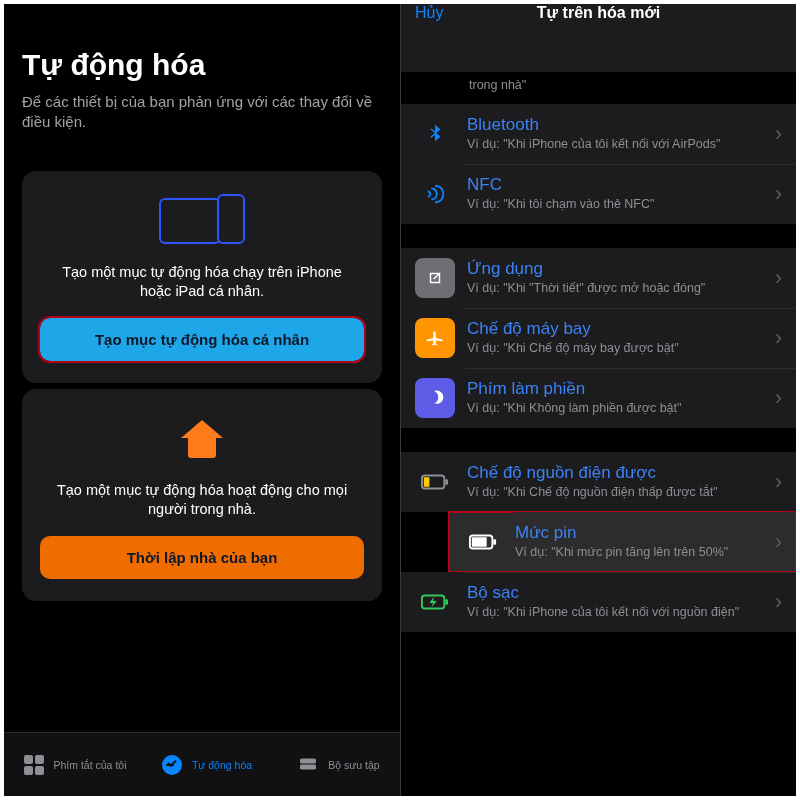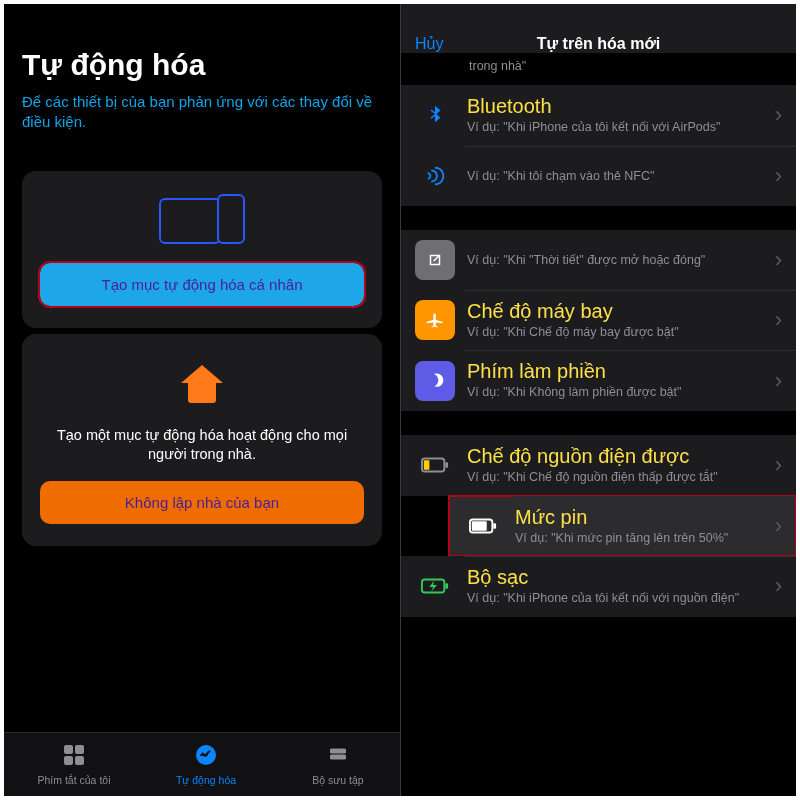--- a/index.html
+++ b/index.html
@@ -5,69 +5,69 @@
   * { box-sizing: border-box; margin: 0; padding: 0; }
   html, body { width: 800px; height: 800px; overflow: hidden; font-family: -apple-system, "Helvetica Neue", Arial, sans-serif; background: #7a7a7a; }
   .stage { width: 800px; height: 800px; position: relative; background: #fff; }
   .inner { position: absolute; left: 4px; top: 4px; width: 792px; height: 792px; display: flex; background: #000; }
   .phone { flex: 1 1 50%; height: 100%; background: #000; position: relative; display: flex; flex-direction: column; overflow: hidden; }
   .phone + .phone { border-left: 1px solid #3a3a3c; }
 
   
   .left-content { padding: 22px 18px 0 18px; color: #fff; flex: 1 1 auto; overflow: hidden; }
   .hdr-title { font-size: 30px; font-weight: 700; margin-top: 22px; }
-  .hdr-sub { font-size: 15px; color: #0ea5e9; margin-top: 10px; line-height: 1.35; }
+  .hdr-sub { font-size: 15px; color: #a3a3a3; margin-top: 10px; line-height: 1.35; }
 
   .card { background: #1c1c1e; border-radius: 14px; padding: 22px 18px; margin-top: 38px; text-align: center; }
   .card + .card { margin-top: 6px; }
   .card .illus { display: flex; justify-content: center; align-items: center; height: 56px; margin-bottom: 14px; }
   .card-desc { font-size: 14.5px; color: #fff; line-height: 1.35; margin-bottom: 16px; padding: 0 6px; }
 
-  .btn { display: block; width: 100%; border: none; border-radius: 10px; padding: 13px 0; font-size: 15px; font-weight: 400; color: #4c1d95; cursor: pointer; }
+  .btn { display: block; width: 100%; border: none; border-radius: 10px; padding: 13px 0; font-size: 15px; font-weight: 700; color: #0f172a; cursor: pointer; }
   .btn-blue { background: #1ea7e8; outline: 2px solid #b40019; outline-offset: 0; }
   .btn-orange { background: #ef6c00; }
 
   
   .devices { position: relative; width: 86px; height: 54px; }
   .ipad { position: absolute; left: 0; top: 4px; width: 62px; height: 46px; border: 2.5px solid #2b55ff; border-radius: 6px; }
   .iphone { position: absolute; right: 0; top: 0; width: 28px; height: 50px; border: 2.5px solid #2b55ff; border-radius: 6px; background: #1c1c1e; }
   
   .house { width: 42px; height: 38px; position: relative; }
   .house .roof { position: absolute; top: 0; left: 0; width: 0; height: 0; border-left: 21px solid transparent; border-right: 21px solid transparent; border-bottom: 18px solid #ff7a1a; }
   .house .body { position: absolute; bottom: 0; left: 7px; width: 28px; height: 22px; background: #ff7a1a; border-radius: 0 0 3px 3px; }
 
   
   .tabbar { height: 64px; background: #111113; border-top: 1px solid #2a2a2c; display: flex; }
-  .tab { flex: 1; display: flex; flex-direction: column; align-items: center; justify-content: center; gap: 8px; color: #8e8e93; font-size: 10.5px; cursor: pointer; margin-left: 8px; }
+  .tab { flex: 1; display: flex; align-items: center; justify-content: center; gap: 8px; color: #8e8e93; font-size: 10.5px; cursor: pointer; margin-left: 8px; }
   .tab.active { color: #0a84ff; }
   .tab .ticon { width: 24px; height: 22px; display: flex; align-items: center; justify-content: center; }
   .grid4 { display: grid; grid-template-columns: 9px 9px; grid-template-rows: 9px 9px; gap: 2px; }
   .grid4 span { background: #8e8e93; border-radius: 2px; }
   .clock { width: 20px; height: 20px; border-radius: 50%; background: #0a84ff; position: relative; }
   .clock::after { content: ""; position: absolute; left: 4px; top: 9px; width: 8px; height: 2px; background: #111113; border-radius: 1px; transform-origin: left center; }
   .clock .chk { position: absolute; left: 6px; top: 5px; width: 8px; height: 5px; border-left: 2px solid #111113; border-bottom: 2px solid #111113; transform: rotate(-45deg); }
   .stackic { position: relative; width: 22px; height: 20px; }
   .stackic span { position: absolute; left: 3px; width: 16px; height: 8px; background: #8e8e93; border-radius: 2px; transform: skewX(-0deg) scaleY(.6) rotate(0); }
   .stackic span:nth-child(1){ top:2px; } .stackic span:nth-child(2){ top:8px; }
 
   
-  .navbar { height: 49px; background: #1c1c1e; display: flex; align-items: flex-end; position: relative; }
+  .navbar { height: 68px; background: #1c1c1e; display: flex; align-items: flex-start; position: relative; }
   .nav-cancel { position: absolute; left: 14px; color: #0a84ff; font-size: 16px; cursor: pointer; }
   .nav-title { margin: 0 auto; color: #fff; font-size: 16px; font-weight: 600; }
 
   .rlist { flex: 1 1 auto; overflow: hidden; background: #000; padding: 0 0 8px 0; }
   .partial { margin-left: 68px; color: #8e8e93; font-size: 12.5px; padding: 6px 12px 12px 0; }
   .group-gap { height: 24px; }
 
   .row { display: flex; align-items: center; background: #1c1c1e; padding: 10px 10px 10px 14px; position: relative; cursor: pointer; }
   .row + .row::before { content: ""; position: absolute; left: 64px; right: 0; top: 0; height: 1px; background: #2e2e30; }
   .row.first { border-top-left-radius: 0; }
   .ricon { width: 40px; height: 40px; border-radius: 8px; display: flex; align-items: center; justify-content: center; margin-right: 12px; flex: 0 0 40px; }
   .rtext { flex: 1 1 auto; min-width: 0; }
-  .rtitle { color: #fde047; font-size: 20px; }
+  .rtitle { color: #3b82f6; font-size: 17px; }
   .rsub { color: #8e8e93; font-size: 12.5px; margin-top: 2px; line-height: 1.25; }
   .chev { color: #5a5a5e; font-size: 22px; padding: 0 4px; }
 
   .row.hl { background: #2c2c2e; outline: 2px solid #b40019; outline-offset: -1px; margin-left: 48px; }
 
   
   .i-bt svg, .i-nfc svg { width: 22px; height: 22px; fill: #0a84ff; }
   .i-app { background: #6e6e73; } .i-app svg { width: 18px; height: 18px; fill: #fff; }
   .i-air { background: #ff9500; } .i-air svg { width: 20px; height: 20px; fill: #fff; }
   .i-dnd { background: #5e5ce6; } .i-dnd svg { width: 20px; height: 20px; fill: #fff; }
@@ -86,32 +86,33 @@
         <div class="hdr-title">Tự động hóa</div>
         <div class="hdr-sub">Để các thiết bị của bạn phản ứng với các thay đổi về điều kiện.</div>
 
         <div class="card">
           <div class="illus">
             <div class="devices">
                 <div class="ipad"></div>
                 <div class="iphone"></div>
               </div>
           </div>
+          <div class="card-desc">Tạo một mục tự động hóa chạy trên iPhone hoặc iPad cá nhân.</div>
           <button class="btn btn-blue">Tạo mục tự động hóa cá nhân</button>
         </div>
 
         <div class="card">
           <div class="illus">
             <div class="house">
                 <div class="roof"></div>
                 <div class="body"></div>
               </div>
           </div>
           <div class="card-desc">Tạo một mục tự động hóa hoạt động cho mọi người trong nhà.</div>
-          <button class="btn btn-orange">Không lập nhà của bạn</button>
+          <button class="btn btn-orange">Thời lập nhà của bạn</button>
         </div>
       </div>
 
       <div class="tabbar">
         <div class="tab">
           <div class="ticon">
               <div class="grid4">
                 <span></span>
                 <span></span>
                 <span></span>
@@ -162,34 +163,36 @@
           <div class="chev">›</div>
         </div>
 
         <div class="row">
           <div class="ricon i-nfc">
             <svg viewBox="0 0 24 24">
                 <path d="M4 8c2 0 4 2 4 4s-2 4-4 4v-2c1 0 2-1 2-2s-1-2-2-2V8zm4-3c4 0 7 3 7 7s-3 7-7 7v-2c3 0 5-2 5-5s-2-5-5-5V5zm4-3c6 0 10 4 10 10s-4 10-10 10v-2c5 0 8-3 8-8s-3-8-8-8V2z"></path>
               </svg>
           </div>
           <div class="rtext">
+            <div class="rtitle">NFC</div>
             <div class="rsub">Ví dụ: "Khi tôi chạm vào thẻ NFC"</div>
           </div>
           <div class="chev">›</div>
         </div>
 
         <div class="group-gap"></div>
 
         <div class="row first">
           <div class="ricon i-app">
             <svg viewBox="0 0 24 24">
                 <path d="M5 5h10v2H7v10h10V9h2v10H5V5zm9 0h5v5h-2V8l-6 6-1.5-1.5L15.5 7H14V5z"></path>
               </svg>
           </div>
           <div class="rtext">
+            <div class="rtitle">Ứng dụng</div>
             <div class="rsub">Ví dụ: "Khi "Thời tiết" được mở hoặc đóng"</div>
           </div>
           <div class="chev">›</div>
         </div>
 
         <div class="row">
           <div class="ricon i-air">
             <svg viewBox="0 0 24 24">
                 <path d="M21 14l-8-2V6c0-1-.7-2-1.5-2S10 5 10 6v6l-8 2v2l8-1v4l-2 1v1l3.5-1L15 21v-1l-2-1v-4l8 1v-2z"></path>
               </svg>

